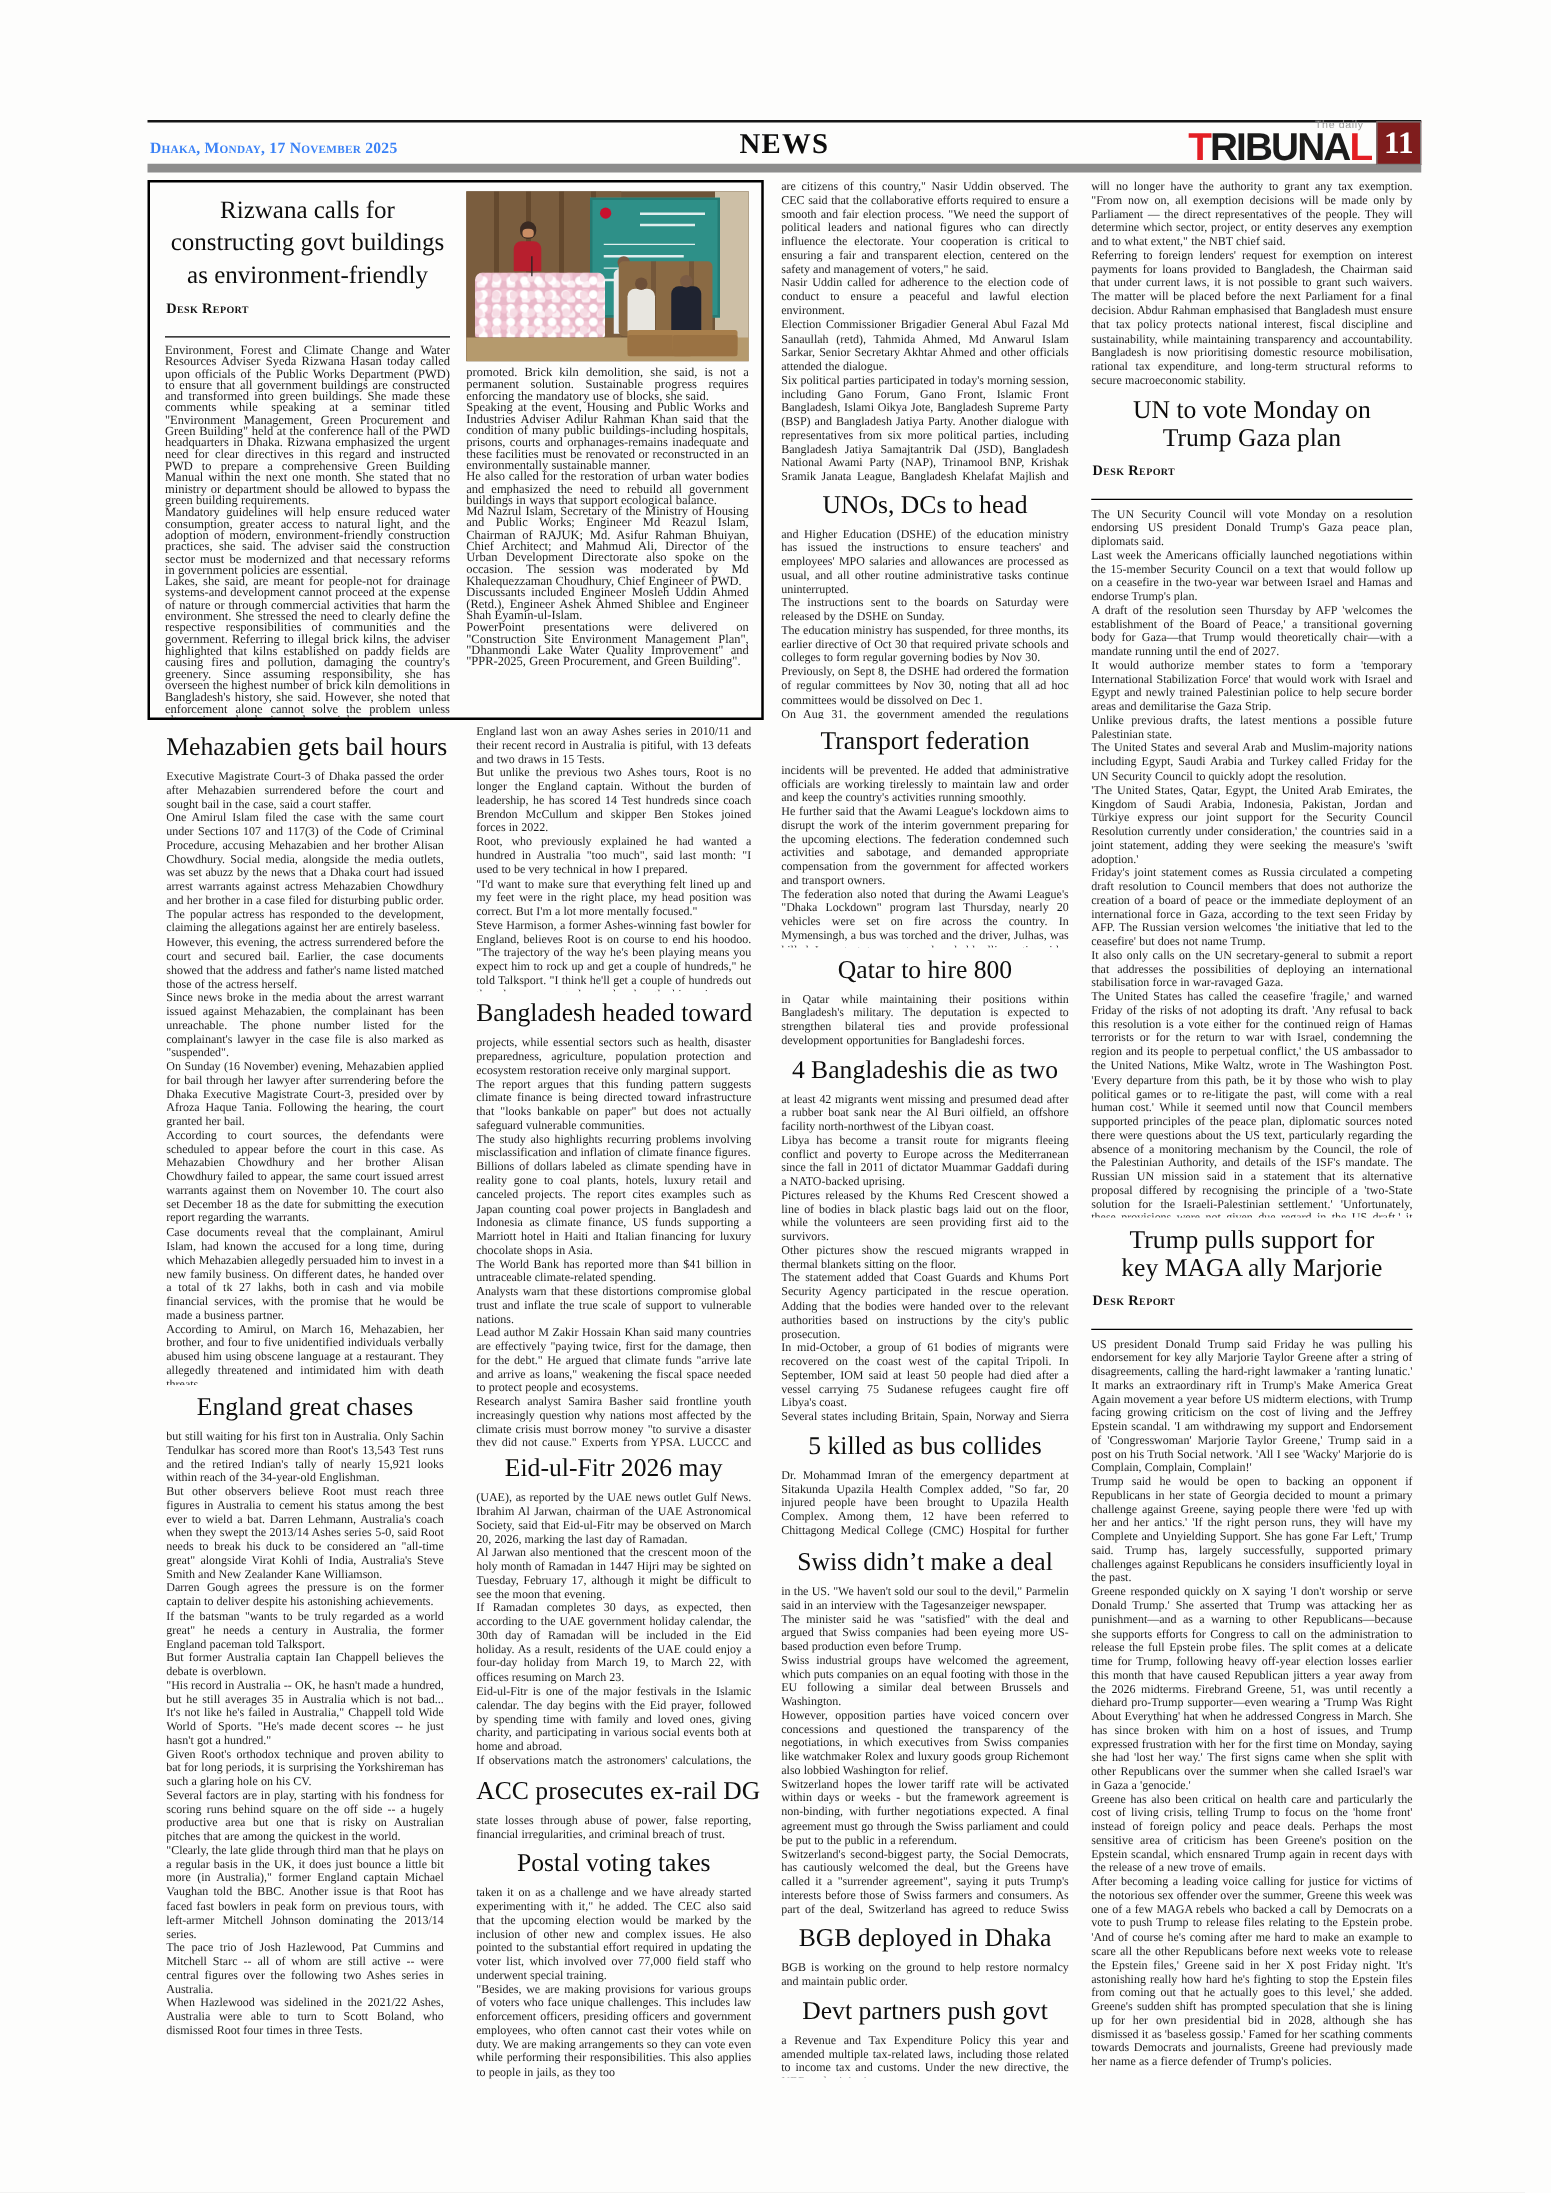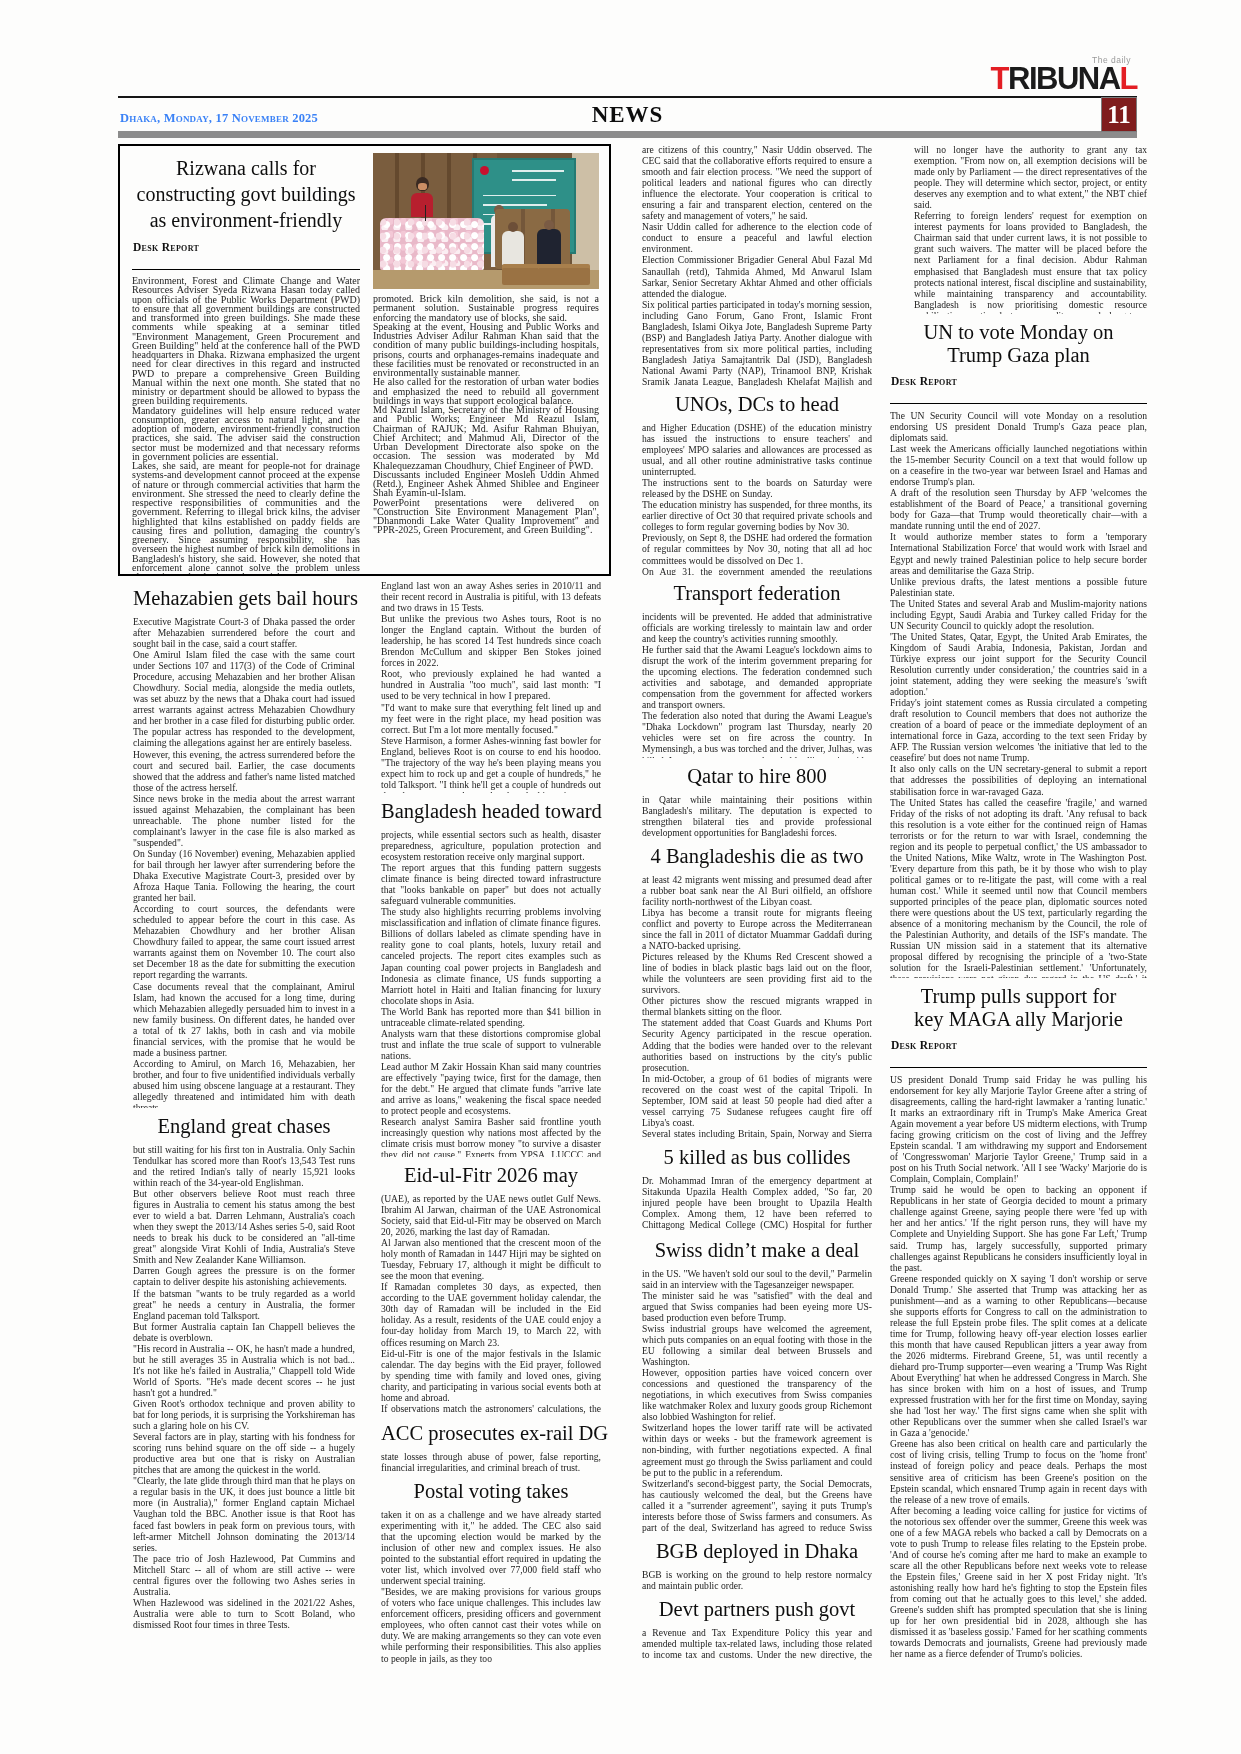--- a/index.html
+++ b/index.html
@@ -4,33 +4,33 @@
 <style>
   html,body{margin:0;padding:0;background:#e9e9e9;}
   .page{position:relative;width:1241px;height:1754px;background:#fdfdfc;margin:0 auto;
         box-sizing:border-box;font-family:"Liberation Serif","DejaVu Serif",serif;color:#1b1b1b;overflow:hidden;}
   
   .masthead{margin:96px 104px 0 118px;border-top:2px solid #161616;position:relative;height:30px;}
   .m-date{position:absolute;left:2px;bottom:2px;font-weight:bold;font-variant:small-caps;
           font-size:12.5px;letter-spacing:.2px;color:#3b82f6;}
   .m-news{position:absolute;left:50%;transform:translateX(-50%);bottom:0;font-weight:bold;
           font-size:23px;letter-spacing:1px;color:#0d0d0d;}
-  .m-logo{position:absolute;right:0;bottom:-4px;display:flex;align-items:flex-end;gap:4px;flex-direction:column;}
+  .m-logo{position:absolute;right:0;bottom:-4px;display:flex;align-items:flex-end;gap:4px;}
   .m-logo-txtwrap{text-align:right;line-height:1;}
   .m-tagline{font-family:"Liberation Sans",sans-serif;font-size:8.5px;color:#9a9a9a;letter-spacing:.5px;
              margin-bottom:1px;margin-right:6px;}
   .m-title{font-family:"Liberation Sans",sans-serif;font-weight:800;font-size:31px;letter-spacing:-1.5px;line-height:.9;}
   .m-title .red{color:#e31e24;}
   .m-pagenum{background:#7f1d1d;color:#fff;font-family:"Liberation Serif",serif;font-weight:bold;
              font-size:25px;width:34px;height:33px;display:flex;align-items:center;justify-content:center;
              border:1px solid #7d7d7d;}
   .graybar{height:7px;background:#8c8c8c;margin:3px 104px 0 118px;}
   
   .content{display:flex;margin:6px 104px 0 118px;align-items:flex-start;}
-  .colA{width:493px;flex:none;margin-right:31px;}
+  .colA{width:493px;flex:none;margin-right:14px;}
   .col3{width:230px;flex:none;margin-right:18px;}
   .col4{width:257px;flex:none;}
   
   .box{border:2.5px solid #000;height:432px;box-sizing:border-box;padding:7px 10px 4px 12px;
        display:flex;gap:13px;overflow:hidden;}
   .box-left{width:228px;flex:none;}
   .box-right{flex:1;min-width:0;}
   .box-headline{font-size:20px;line-height:26px;text-align:center;margin:2px 0 6px;color:#0e0e0e;}
   .box .para-group p{font-size:10px;line-height:9.25px;}
   
@@ -270,21 +270,21 @@
         <div class="headline single">BGB deployed in Dhaka</div>
         <div class="para-group" style="max-height: 25px;">
           <p>BGB is working on the ground to help restore normalcy and maintain public order.</p>
         </div>
         <div class="headline single">Devt partners push govt</div>
         <div class="para-group" style="max-height: 35px;">
           <p>a Revenue and Tax Expenditure Policy this year and amended multiple tax-related laws, including those related to income tax and customs. Under the new directive, the NBR and ministries</p>
         </div>
       </div>
     <div class="col4" id="col4">
-        <div class="para-group" style="max-height: 170px; margin-left: 24px;">
+        <div class="para-group" style="max-height: 170px;">
           <p>will no longer have the authority to grant any tax exemption. "From now on, all exemption decisions will be made only by Parliament — the direct representatives of the people. They will determine which sector, project, or entity deserves any exemption and to what extent," the NBT chief said.</p>
           <p>Referring to foreign lenders' request for exemption on interest payments for loans provided to Bangladesh, the Chairman said that under current laws, it is not possible to grant such waivers. The matter will be placed before the next Parliament for a final decision. Abdur Rahman emphasised that Bangladesh must ensure that tax policy protects national interest, fiscal discipline and sustainability, while maintaining transparency and accountability. Bangladesh is now prioritising domestic resource mobilisation, rational tax expenditure, and long-term structural reforms to secure macroeconomic stability.</p>
         </div>
         <div class="headline">UN to vote Monday on<br>Trump Gaza plan</div>
         <div class="byline">Desk Report</div>
         <div class="para-group" style="max-height: 568px;">
           <p>The UN Security Council will vote Monday on a resolution endorsing US president Donald Trump's Gaza peace plan, diplomats said.</p>
           <p>Last week the Americans officially launched negotiations within the 15-member Security Council on a text that would follow up on a ceasefire in the two-year war between Israel and Hamas and endorse Trump's plan.</p>
           <p>A draft of the resolution seen Thursday by AFP 'welcomes the establishment of the Board of Peace,' a transitional governing body for Gaza—that Trump would theoretically chair—with a mandate running until the end of 2027.</p>
           <p>It would authorize member states to form a 'temporary International Stabilization Force' that would work with Israel and Egypt and newly trained Palestinian police to help secure border areas and demilitarise the Gaza Strip.</p>

